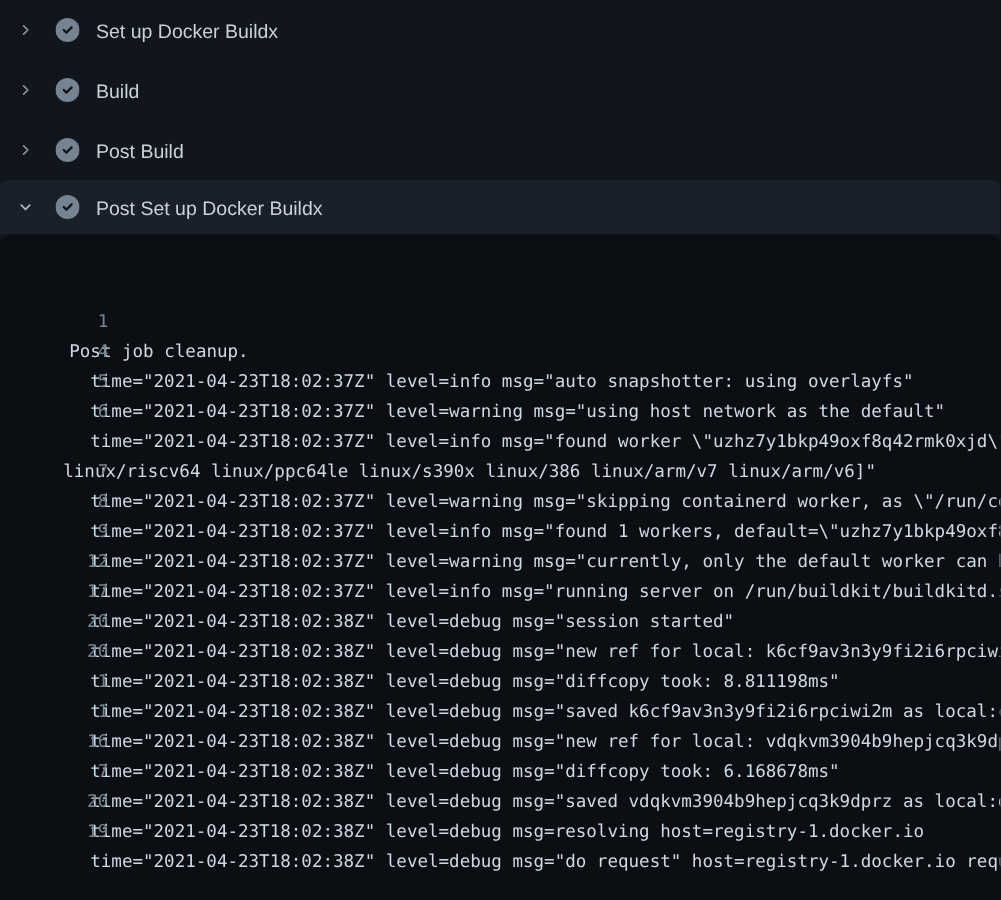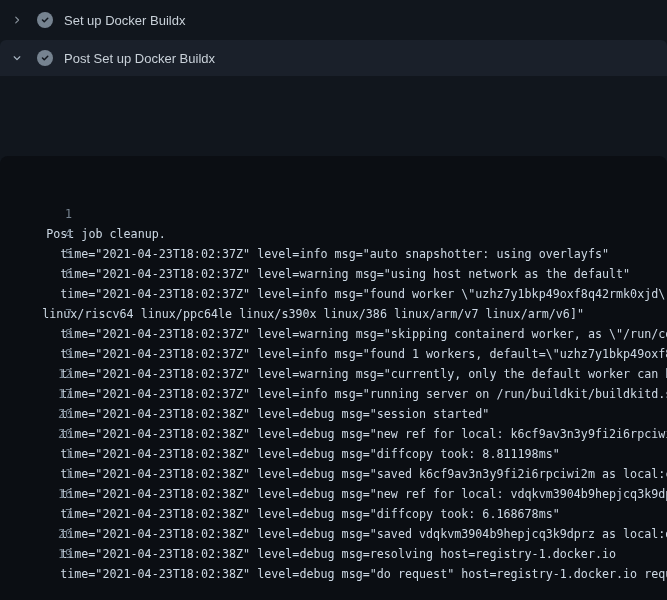--- a/index.html
+++ b/index.html
@@ -69,20 +69,48 @@
           </svg>
         </span>
     <span class="check">
           <svg width="16" height="16" viewBox="0 0 16 16">
             <circle cx="8" cy="8" r="8" fill="#768390"></circle>
             <path d="M11.28 5.72a.75.75 0 0 1 0 1.06l-3.5 3.5a.75.75 0 0 1-1.06 0l-1.75-1.75a.75.75 0 1 1 1.06-1.06l1.22 1.22 2.97-2.97a.75.75 0 0 1 1.06 0z" fill="#11161d"></path>
           </svg>
         </span>
     <span class="slabel">Set up Docker Buildx</span>
   </div>
+      <div class="step">
+    <span class="chev">
+          <svg width="10" height="16" viewBox="0 0 16 16" fill="none">
+            <path d="M6 3.5 L10.5 8 L6 12.5" stroke="#8b949e" stroke-width="1.8" fill="none" stroke-linecap="round" stroke-linejoin="round"></path>
+          </svg>
+        </span>
+    <span class="check">
+          <svg width="16" height="16" viewBox="0 0 16 16">
+            <circle cx="8" cy="8" r="8" fill="#768390"></circle>
+            <path d="M11.28 5.72a.75.75 0 0 1 0 1.06l-3.5 3.5a.75.75 0 0 1-1.06 0l-1.75-1.75a.75.75 0 1 1 1.06-1.06l1.22 1.22 2.97-2.97a.75.75 0 0 1 1.06 0z" fill="#11161d"></path>
+          </svg>
+        </span>
+    <span class="slabel">Build</span>
+  </div>
+      <div class="step">
+    <span class="chev">
+          <svg width="10" height="16" viewBox="0 0 16 16" fill="none">
+            <path d="M6 3.5 L10.5 8 L6 12.5" stroke="#8b949e" stroke-width="1.8" fill="none" stroke-linecap="round" stroke-linejoin="round"></path>
+          </svg>
+        </span>
+    <span class="check">
+          <svg width="16" height="16" viewBox="0 0 16 16">
+            <circle cx="8" cy="8" r="8" fill="#768390"></circle>
+            <path d="M11.28 5.72a.75.75 0 0 1 0 1.06l-3.5 3.5a.75.75 0 0 1-1.06 0l-1.75-1.75a.75.75 0 1 1 1.06-1.06l1.22 1.22 2.97-2.97a.75.75 0 0 1 1.06 0z" fill="#11161d"></path>
+          </svg>
+        </span>
+    <span class="slabel">Post Build</span>
+  </div>
       <div class="step expanded">
     <span class="chev">
           <svg width="12" height="16" viewBox="0 0 16 16" fill="none">
             <path d="M3.5 6 L8 10.5 L12.5 6" stroke="#adbac7" stroke-width="1.8" fill="none" stroke-linecap="round" stroke-linejoin="round"></path>
           </svg>
         </span>
     <span class="check">
           <svg width="16" height="16" viewBox="0 0 16 16">
             <circle cx="8" cy="8" r="8" fill="#768390"></circle>
             <path d="M11.28 5.72a.75.75 0 0 1 0 1.06l-3.5 3.5a.75.75 0 0 1-1.06 0l-1.75-1.75a.75.75 0 1 1 1.06-1.06l1.22 1.22 2.97-2.97a.75.75 0 0 1 1.06 0z" fill="#11161d"></path>

